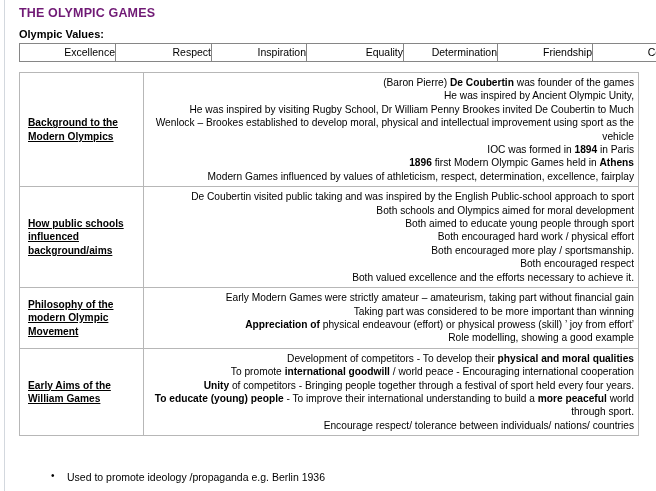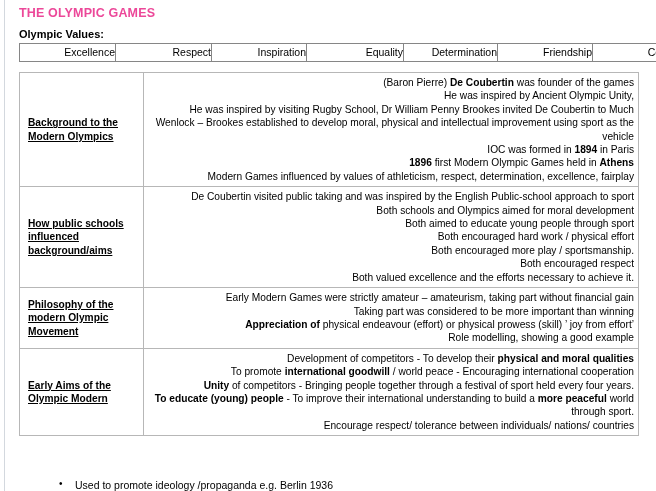--- a/index.html
+++ b/index.html
@@ -32,21 +32,21 @@
     height: 491px;
     background: #d3d8de;
   }
 
   .doc-title {
     position: absolute;
     left: 19px;
     top: 6px;
     font-size: 12.5px;
     font-weight: bold;
-    color: #ec4899;
+    color: #701a75;
     letter-spacing: 0.15px;
     white-space: nowrap;
   }
 
   .values-label {
     position: absolute;
     left: 19px;
     top: 28px;
     font-size: 11px;
     font-weight: bold;
@@ -111,21 +111,21 @@
     left: 19px;
     top: 456px;
     font-size: 10.5px;
     font-weight: bold;
     white-space: nowrap;
   }
   ul.bottom-list {
     position: absolute;
     left: 19px;
     top: 470px;
-    margin: 8px;
+    margin: 0;
     padding: 0 0 0 48px;
     list-style: none;
     text-align: right;
   }
   ul.bottom-list li {
     position: relative;
     font-size: 10.5px;
     line-height: 14px;
     white-space: nowrap;
   }
@@ -190,21 +190,21 @@
       <tr>
         <td class="label">Philosophy of the modern Olympic Movement</td>
         <td class="body">
             <p>Early Modern Games were strictly amateur – amateurism, taking part without financial gain</p>
             <p>Taking part was considered to be more important than winning</p>
             <p><b>Appreciation of</b> physical endeavour (effort) or physical prowess (skill) ’ joy from effort’</p>
             <p>Role modelling, showing a good example</p>
           </td>
       </tr>
       <tr>
-        <td class="label">Early Aims of the Olympic Modern</td>
+        <td class="label">Early Aims of the William Games</td>
         <td class="body">
             <p>Development of competitors - To develop their <b>physical and moral qualities</b></p>
             <p>To promote <b>international goodwill</b> / world peace - Encouraging international cooperation</p>
             <p><b>Unity</b> of competitors - Bringing people together through a festival of sport held every four years.</p>
             <p><b>To educate (young) people</b> - To improve their international understanding to build a <b>more peaceful</b> world through sport.</p>
             <p>Encourage respect/ tolerance between individuals/ nations/ countries</p>
           </td>
       </tr>
     </tbody>
   </table>

